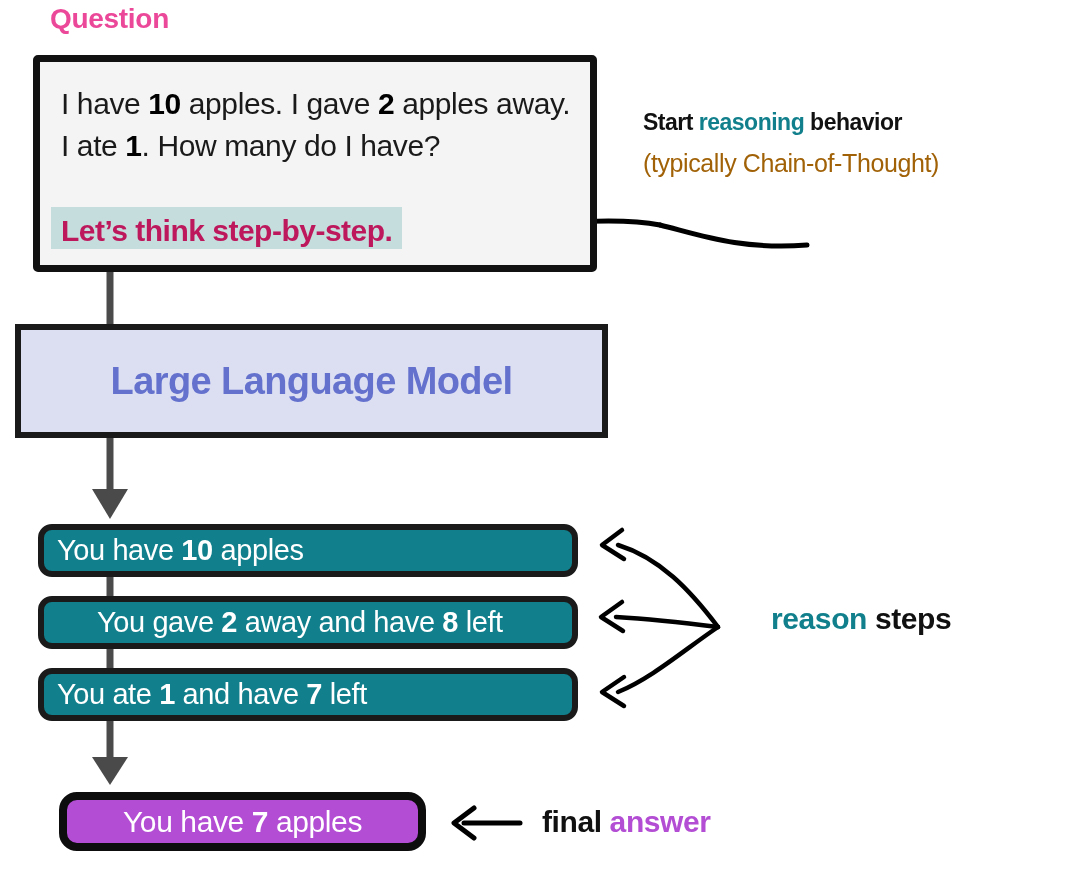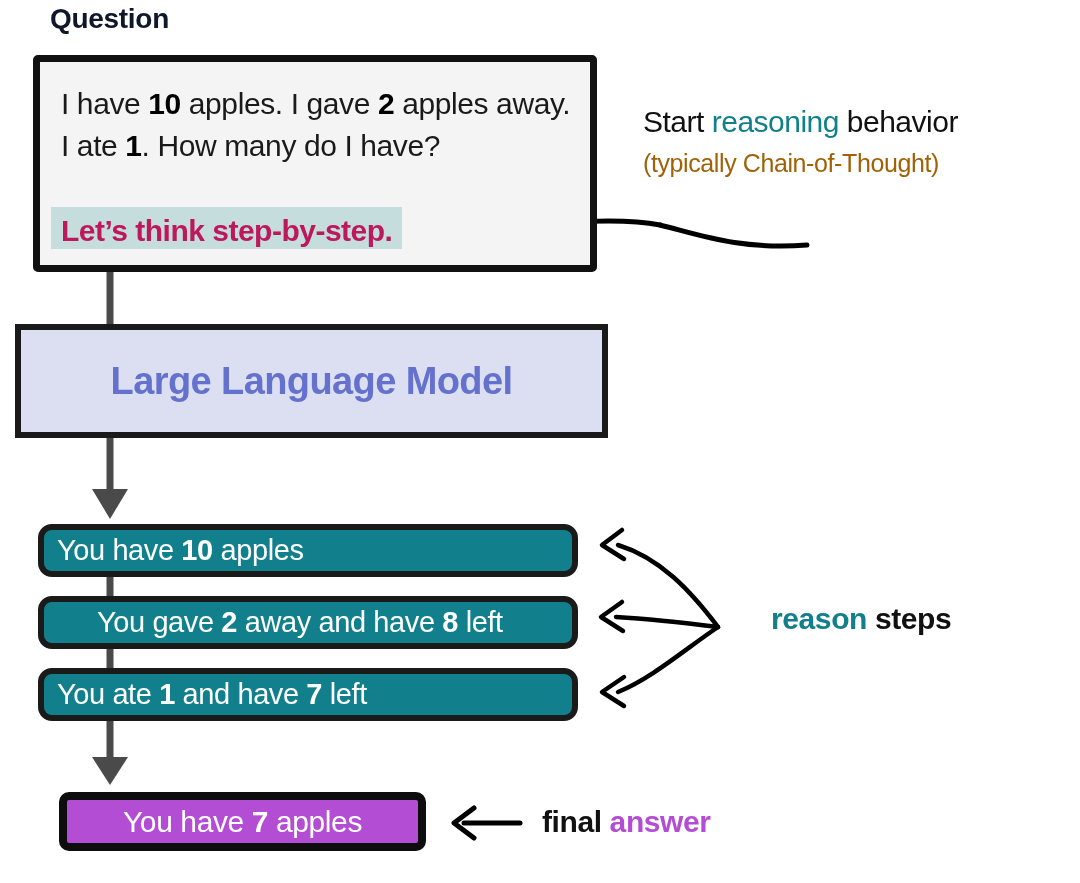--- a/index.html
+++ b/index.html
@@ -29,21 +29,21 @@
     pointer-events: none;
   }
 
   
   #question-label {
     left: 50px;
     top: 2px;
     font-size: 28px;
     font-weight: 700;
     letter-spacing: -0.3px;
-    color: #0f172a;
+    color: #ec4899;
     line-height: 34px;
   }
 
   
   #question-box {
     left: 33px;
     top: 55px;
     width: 564px;
     height: 217px;
     box-sizing: border-box;
@@ -76,22 +76,22 @@
     white-space: nowrap;
   }
 
   
   #reasoning-annotation {
     left: 643px;
     top: 103px;
     width: 420px;
   }
   #reasoning-title {
-    font-size: 30px;
-    font-weight: 400;
+    font-size: 23px;
+    font-weight: 700;
     color: #111111;
     letter-spacing: -0.5px;
     line-height: 38px;
     white-space: nowrap;
   }
   #reasoning-title .teal { color: #12808c; }
   #reasoning-subtitle {
     font-size: 25px;
     font-weight: 400;
     color: #a16207;
@@ -161,21 +161,21 @@
 
   
   #answer-box {
     left: 59px;
     top: 792px;
     width: 367px;
     height: 59px;
     box-sizing: border-box;
     background: #b34dd4;
     border: 8px solid #0d0d0d;
-    border-radius: 10px;
+    border-radius: 18px;
     display: flex;
     align-items: center;
     justify-content: center;
   }
   #answer-text {
     font-size: 30px;
     color: #ffffff;
     letter-spacing: -0.4px;
     white-space: nowrap;
   }

